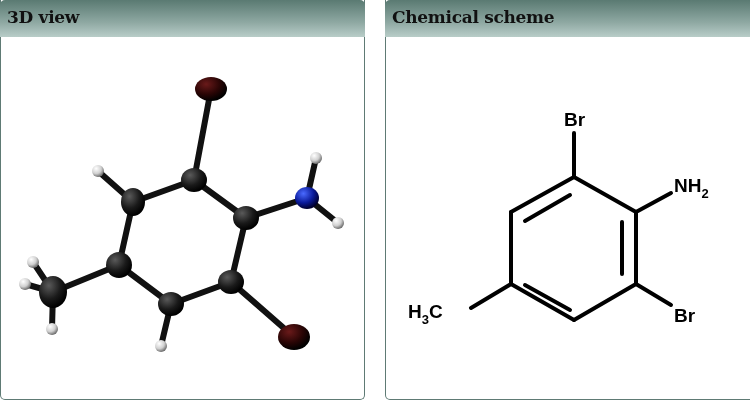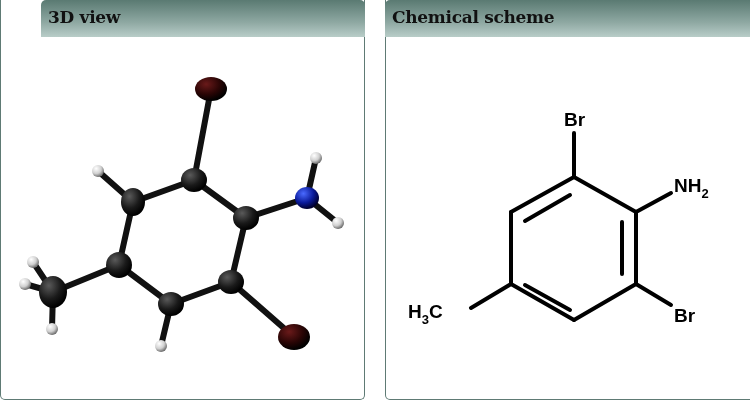--- a/index.html
+++ b/index.html
@@ -1,18 +1,18 @@
 <!DOCTYPE html>
 <html><head>
 <meta charset="utf-8">
 <style>
   html,body{margin:0;padding:0;background:#ffffff;}
   body{width:750px;height:402px;position:relative;overflow:hidden;font-family:"DejaVu Sans",sans-serif;}
   .panel{position:absolute;top:0;height:400px;border:1px solid #5e7a74;border-top:none;border-radius:0 0 5px 5px;background:#fff;box-sizing:border-box;}
-  .panel-left{left:0;width:365px;padding-left:41px;}
+  .panel-left{left:0;width:365px;}
   .panel-right{left:385px;width:397px;}
   .panel-head{height:37px;border-radius:5px 5px 0 0;background:linear-gradient(to bottom,#5a7a72 0%,#8ea8a2 60%,#b8cdc8 100%);margin:0 -1px;position:relative;}
   .panel-head span{position:absolute;left:7px;top:7px;font-family:"DejaVu Serif",serif;font-weight:bold;font-size:17px;color:#111;letter-spacing:-0.3px;}
   svg{position:absolute;left:0;top:0;}
   .lbl{font-family:"Liberation Sans",sans-serif;font-weight:bold;font-size:19px;fill:#000;}
   .sub{font-size:13px;}
 </style>
 </head>
 <body>
 

